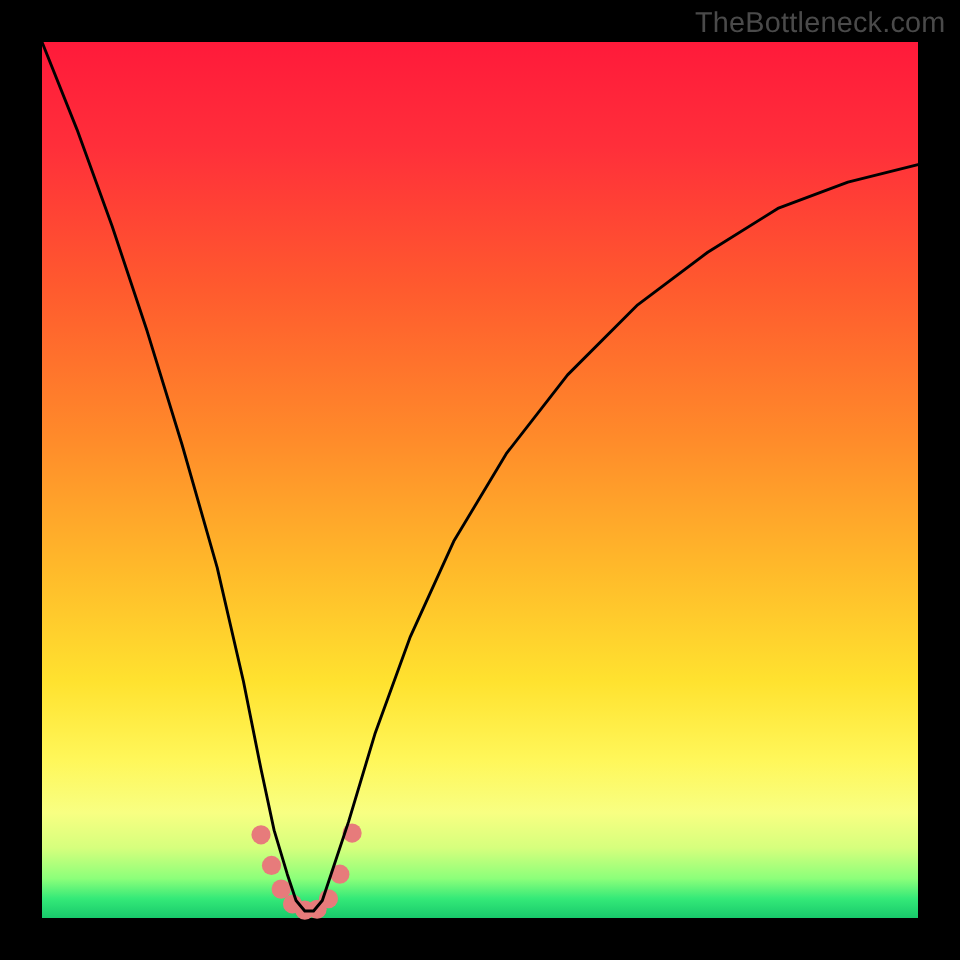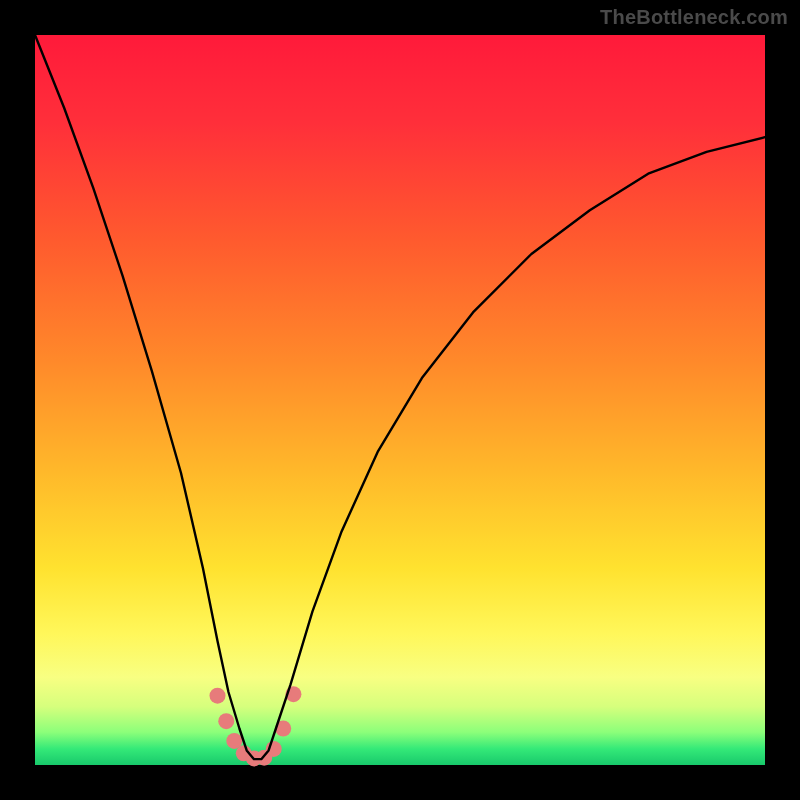--- a/index.html
+++ b/index.html
@@ -15,22 +15,22 @@
     position: absolute;
     left: 0; top: 0;
     width: 800px; height: 800px;
     background: #000;
   }
   .watermark {
     position: absolute;
     top: 6px;
     right: 12px;
     color: #4a4a4a;
-    font-size: 20px;
-    font-weight: 700;
+    font-size: 24px;
+    font-weight: 400;
     letter-spacing: 0.2px;
   }
   svg {
     position: absolute;
     left: 0; top: 0;
   }
 </style>
 </head>
 <body>
 

